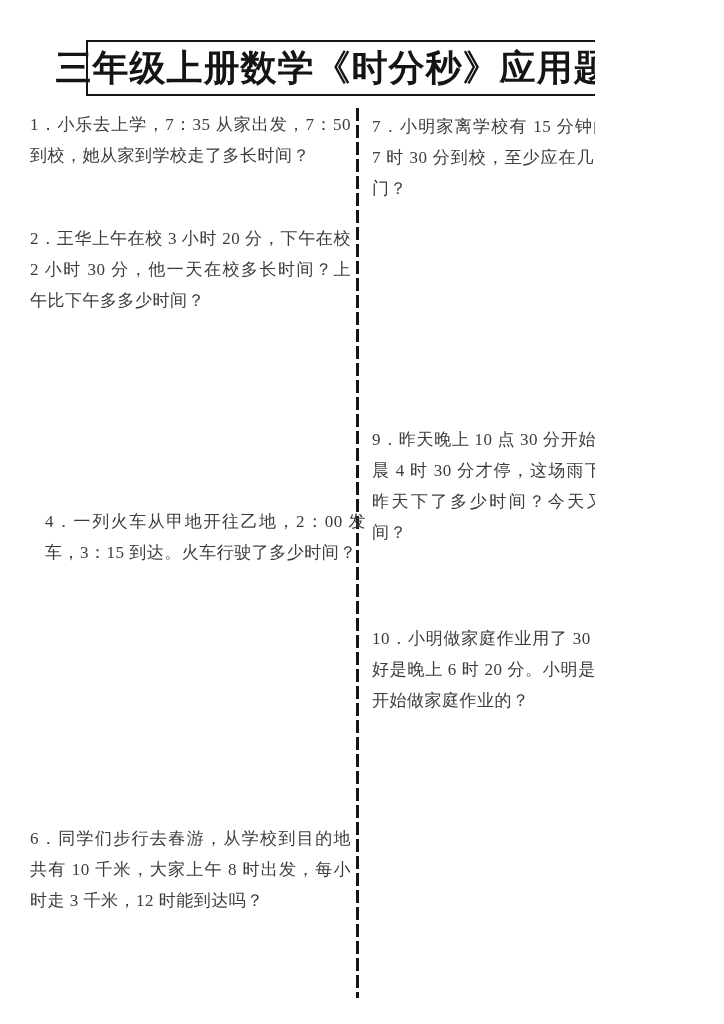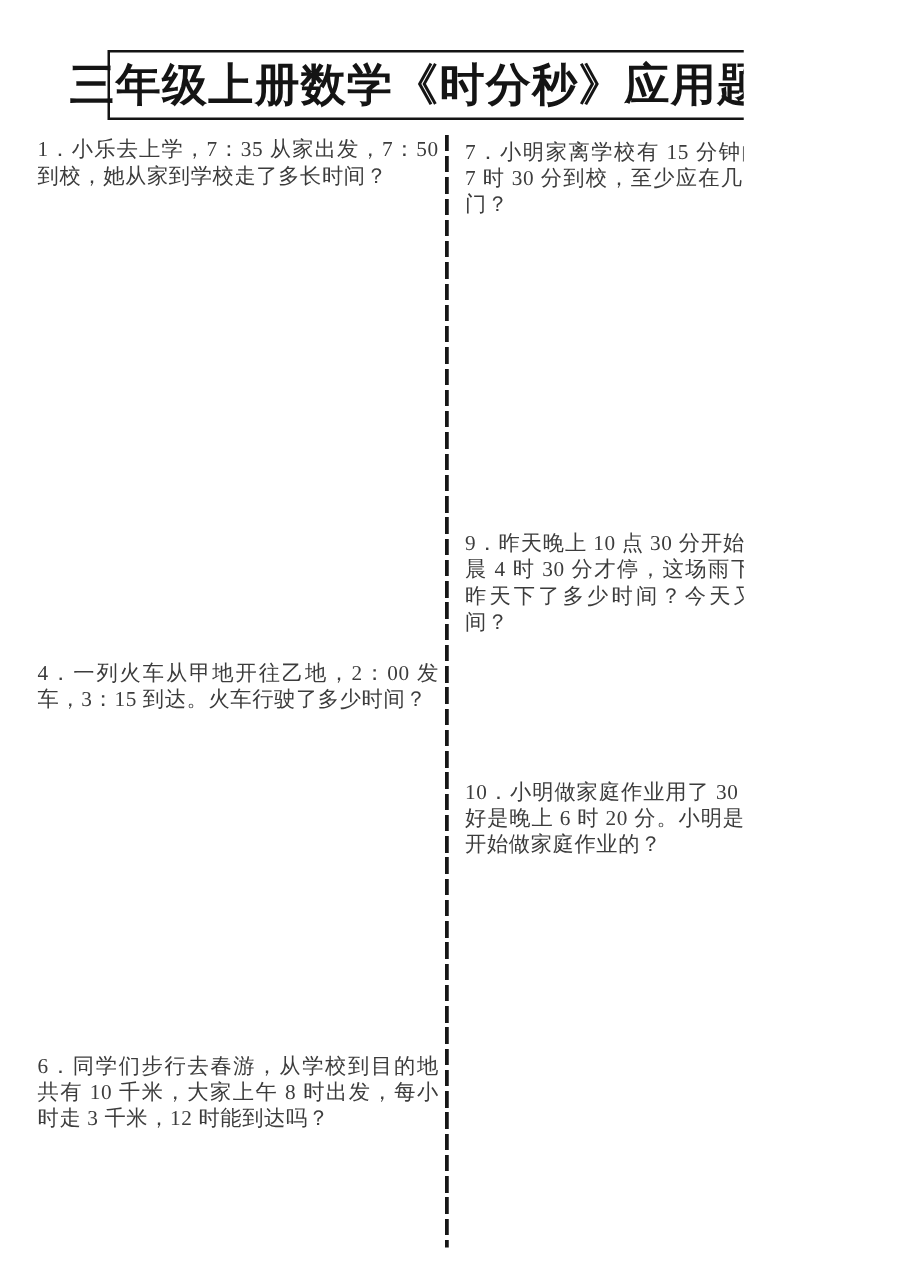--- a/index.html
+++ b/index.html
@@ -50,52 +50,53 @@
       to bottom,
       var(--divider) 0px,
       var(--divider) 13px,
       transparent 13px,
       transparent 17px
     );
   }
   .problem {
     position: absolute;
     font-size: 17px;
-    line-height: 21px;
+    line-height: 31px;
     color: var(--text);
     text-align: justify;
     text-justify: inter-ideograph;
     letter-spacing: 0.5px;
   }
   .col-left  { left: 30px;  width: 321px; }
   .col-right { left: 372px; width: 330px; }
   .p1  { top: 109px; }
   .p2  { top: 223px; }
   .p3  { top: 364px; }
-  .p4  { top: 528px; }
+  .p4  { top: 506px; margin-left: 15px; }
   .p5  { top: 648px; }
-  .p6  { top: 823px; margin-top: 19px; }
+  .p6  { top: 823px; }
   .p7  { top: 111px; }
   .p8  { top: 253px; }
   .p9  { top: 424px; }
   .p10 { top: 623px; }
   .p11 { top: 821px; }
 </style>
 </head>
 <body>
 
 <div class="page">
 
   <div class="title-box">
     <div class="title-text">三年级上册数学《时分秒》应用题练习</div>
   </div>
 
   <div class="column-divider"></div>
 
   <div class="problem col-left p1">1．小乐去上学，7：35 从家出发，7：50 到校，她从家到学校走了多长时间？</div>
+  <div class="problem col-left p2">2．王华上午在校 3 小时 20 分，下午在校 2 小时 30 分，他一天在校多长时间？上午比下午多多少时间？</div>
   <div class="problem col-left p4">4．一列火车从甲地开往乙地，2：00 发车，3：15 到达。火车行驶了多少时间？</div>
   <div class="problem col-left p6">6．同学们步行去春游，从学校到目的地共有 10 千米，大家上午 8 时出发，每小时走 3 千米，12 时能到达吗？</div>
 
   <div class="problem col-right p7">7．小明家离学校有 15 分钟的路程。他要 7 时 30 分到校，至少应在几时几分从家出门？</div>
   <div class="problem col-right p9">9．昨天晚上 10 点 30 分开始下雨，今天凌晨 4 时 30 分才停，这场雨下了多少时间?昨天下了多少时间？今天又下了多少时间？</div>
   <div class="problem col-right p10">10．小明做家庭作业用了 30 分钟，做完正好是晚上 6 时 20 分。小明是晚上几时几分开始做家庭作业的？</div>
 
 </div>
 
 </body></html>

